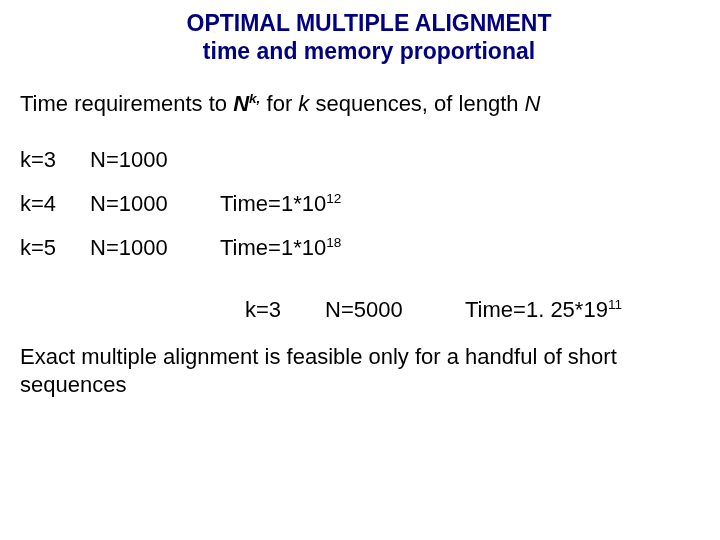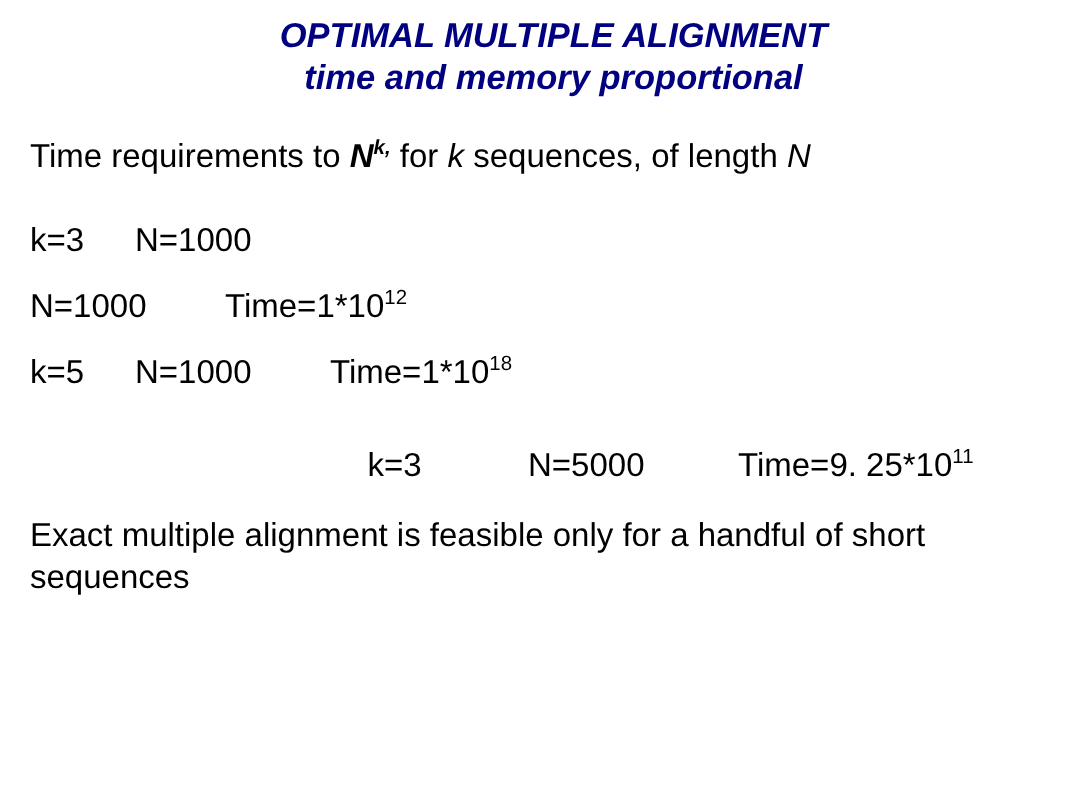--- a/index.html
+++ b/index.html
@@ -13,21 +13,20 @@
       position: relative;
       overflow: hidden;
     }
     .title {
       text-align: center;
       font-weight: bold;
       color: #000080;
       font-size: 23px;
       line-height: 1.2;
       padding: 10px 22px 6px 40px;
-      font-style: italic;
     }
     .title-line1 { display: block; }
     .title-line2 { display: block; }
     .title-line3 { display: block; }
     .subtitle {
       font-size: 22px;
       padding: 20px 20px 0 20px;
     }
     .boldital {
       font-weight: bold;
@@ -47,21 +46,21 @@
     }
     .col1 { width: 70px; }
     .col2 { width: 130px; }
     .col3 { }
     .extra-row {
       display: flex;
       padding: 18px 0 0 245px;
       font-size: 22px;
     }
     .extra-col1 { width: 80px; }
-    .extra-col2 { width: 140px; margin-left: 27px; }
+    .extra-col2 { width: 140px; }
     .extra-col3 { }
     .conclusion {
       font-size: 22px;
       padding: 20px 20px 0 20px;
       line-height: 1.25;
     }
   </style>
 </head>
 <body>
 
@@ -73,29 +72,30 @@
 <div class="subtitle">
   <span>Time requirements to </span><span class="boldital">N</span><sup class="boldital">k,</sup><span> for </span><span class="ital">k </span><span>sequences, of length </span><span class="ital">N</span>
 </div>
 
 <div class="table">
   <div class="row">
     <div class="col1">k=3</div>
     <div class="col2">N=1000</div>
   </div>
   <div class="row">
+    <div class="col1">k=4</div>
     <div class="col2">N=1000</div>
     <div class="col3"><span>Time=1*10</span><sup>12</sup></div>
   </div>
   <div class="row">
     <div class="col1">k=5</div>
     <div class="col2">N=1000</div>
     <div class="col3"><span>Time=1*10</span><sup>18</sup></div>
   </div>
 </div>
 
 <div class="extra-row">
   <div class="extra-col1">k=3</div>
   <div class="extra-col2">N=5000</div>
-  <div class="extra-col3"><span>Time=9. 25*10</span><sup>11</sup></div>
+  <div class="extra-col3"><span>Time=1. 25*19</span><sup>11</sup></div>
 </div>
 
 <div class="conclusion">Exact multiple alignment is feasible only for a handful of short sequences</div>
 
 </body></html>

